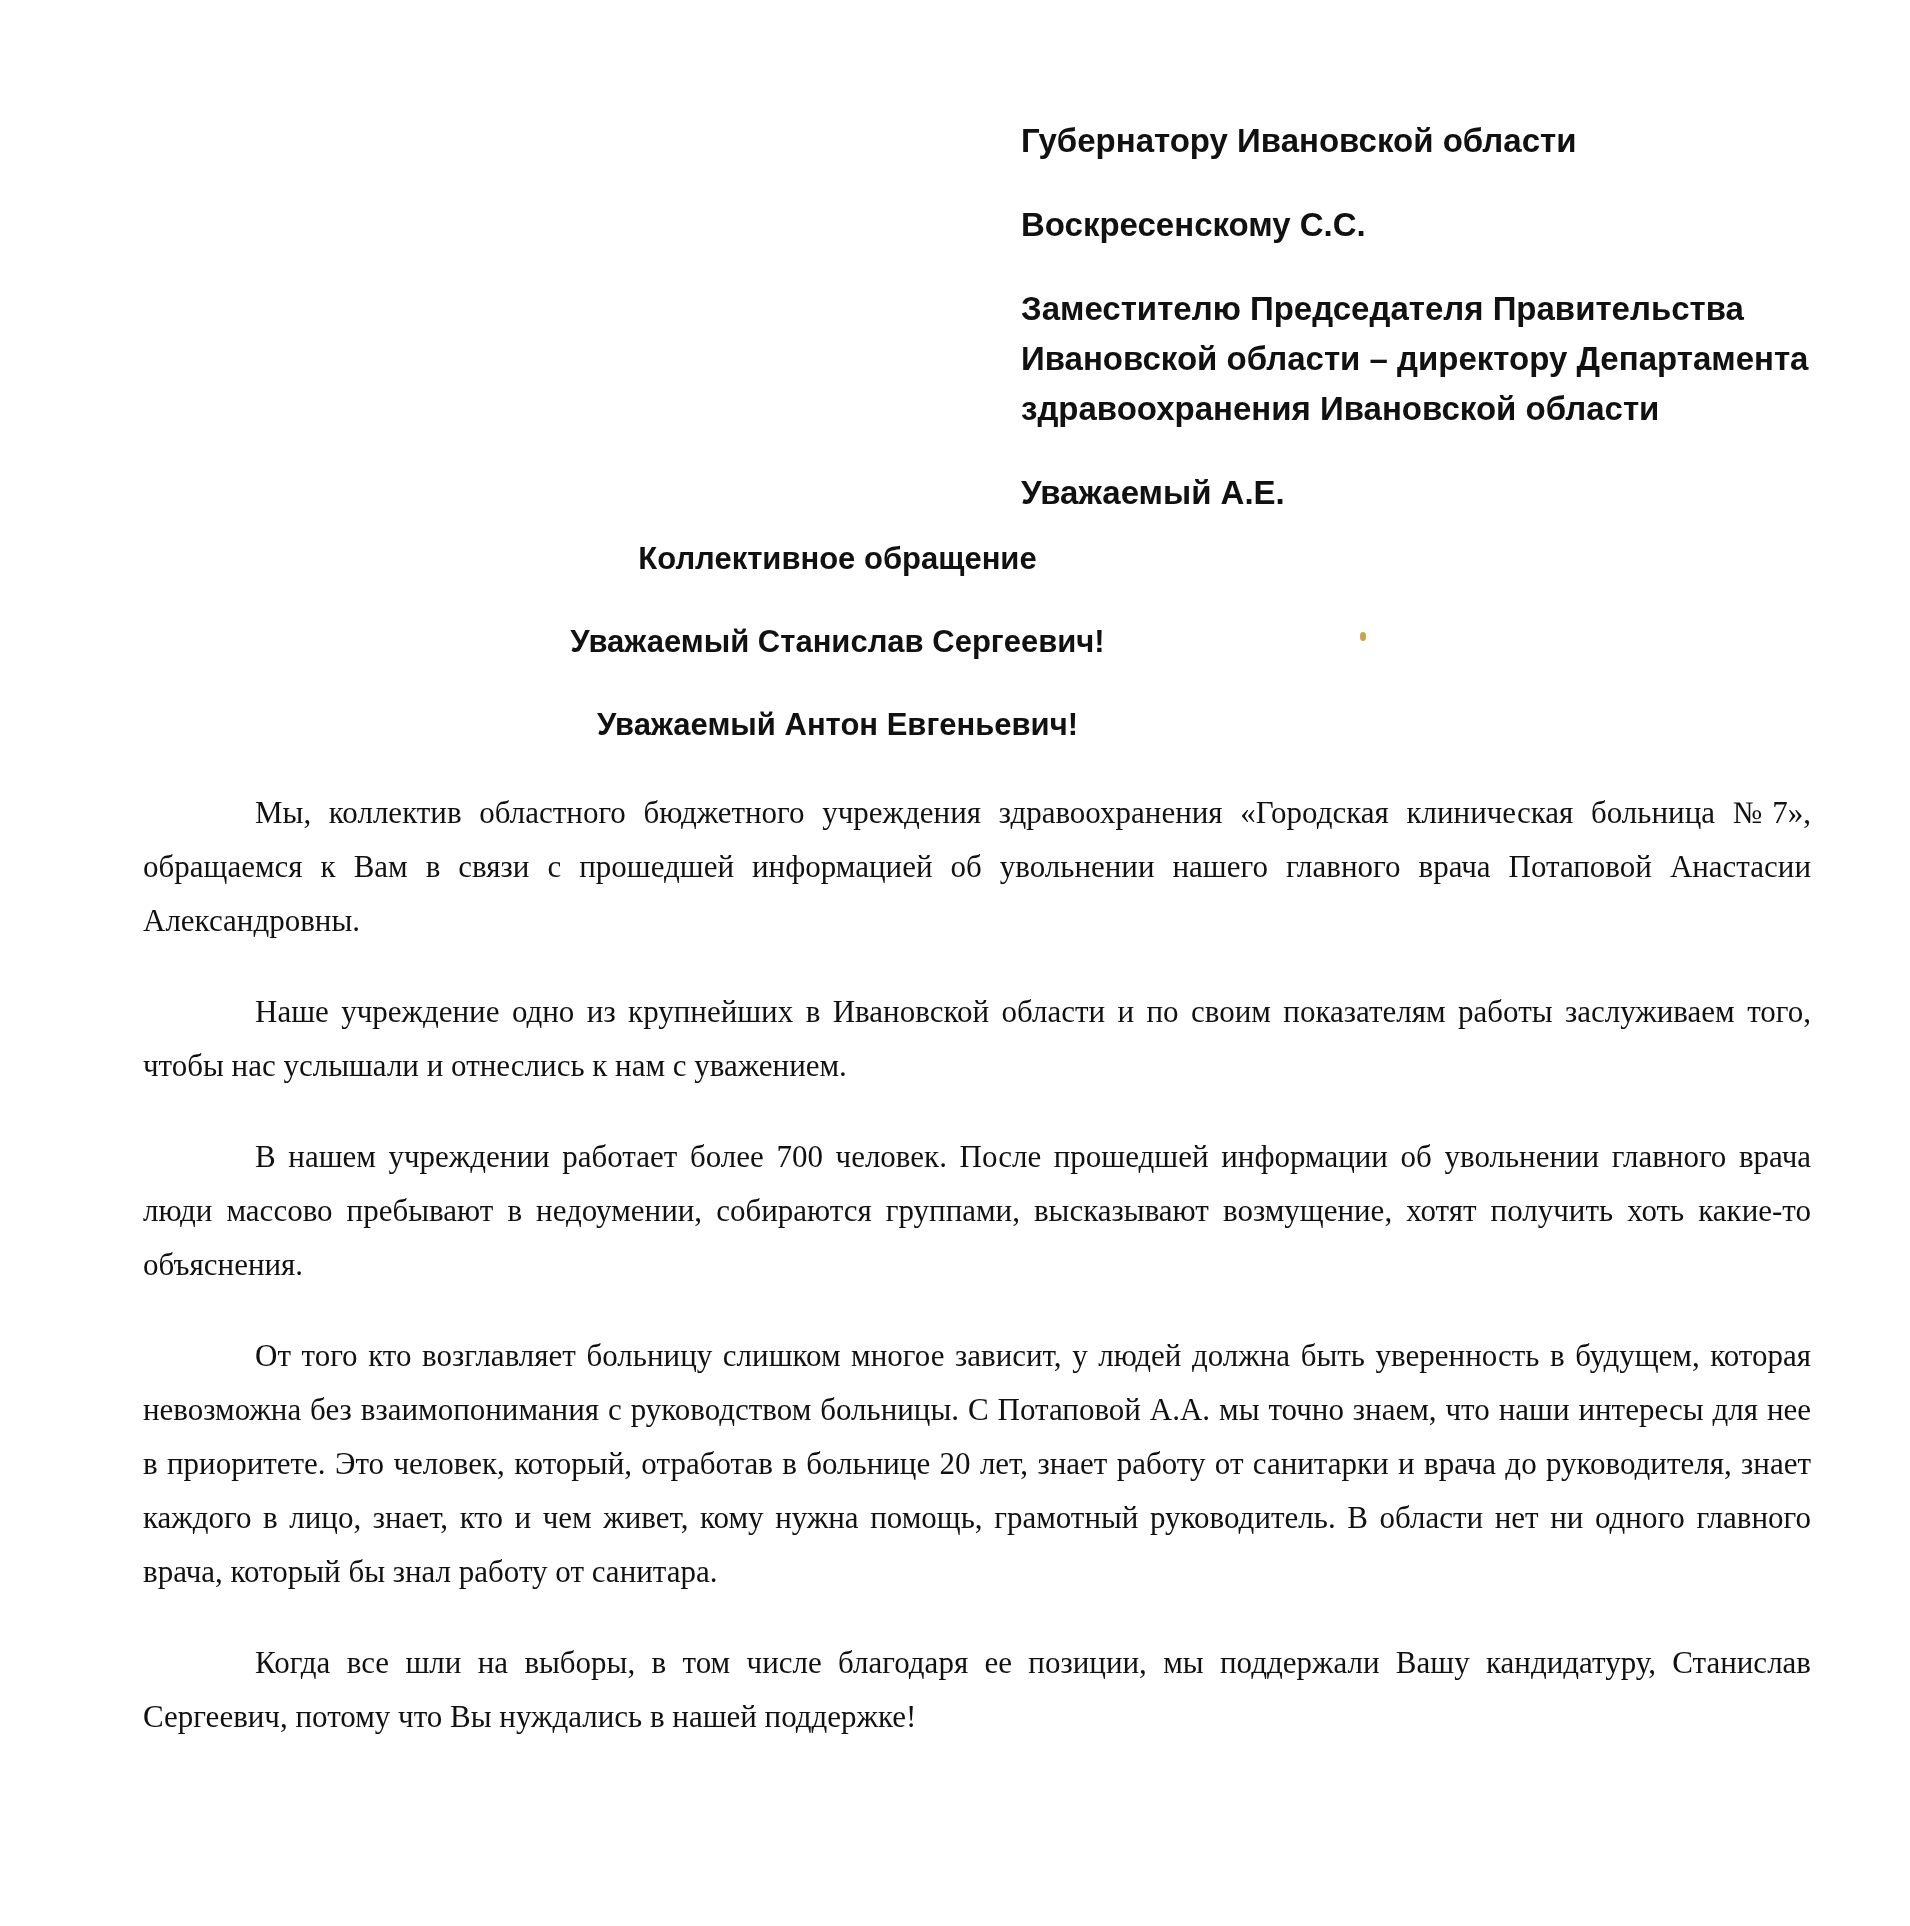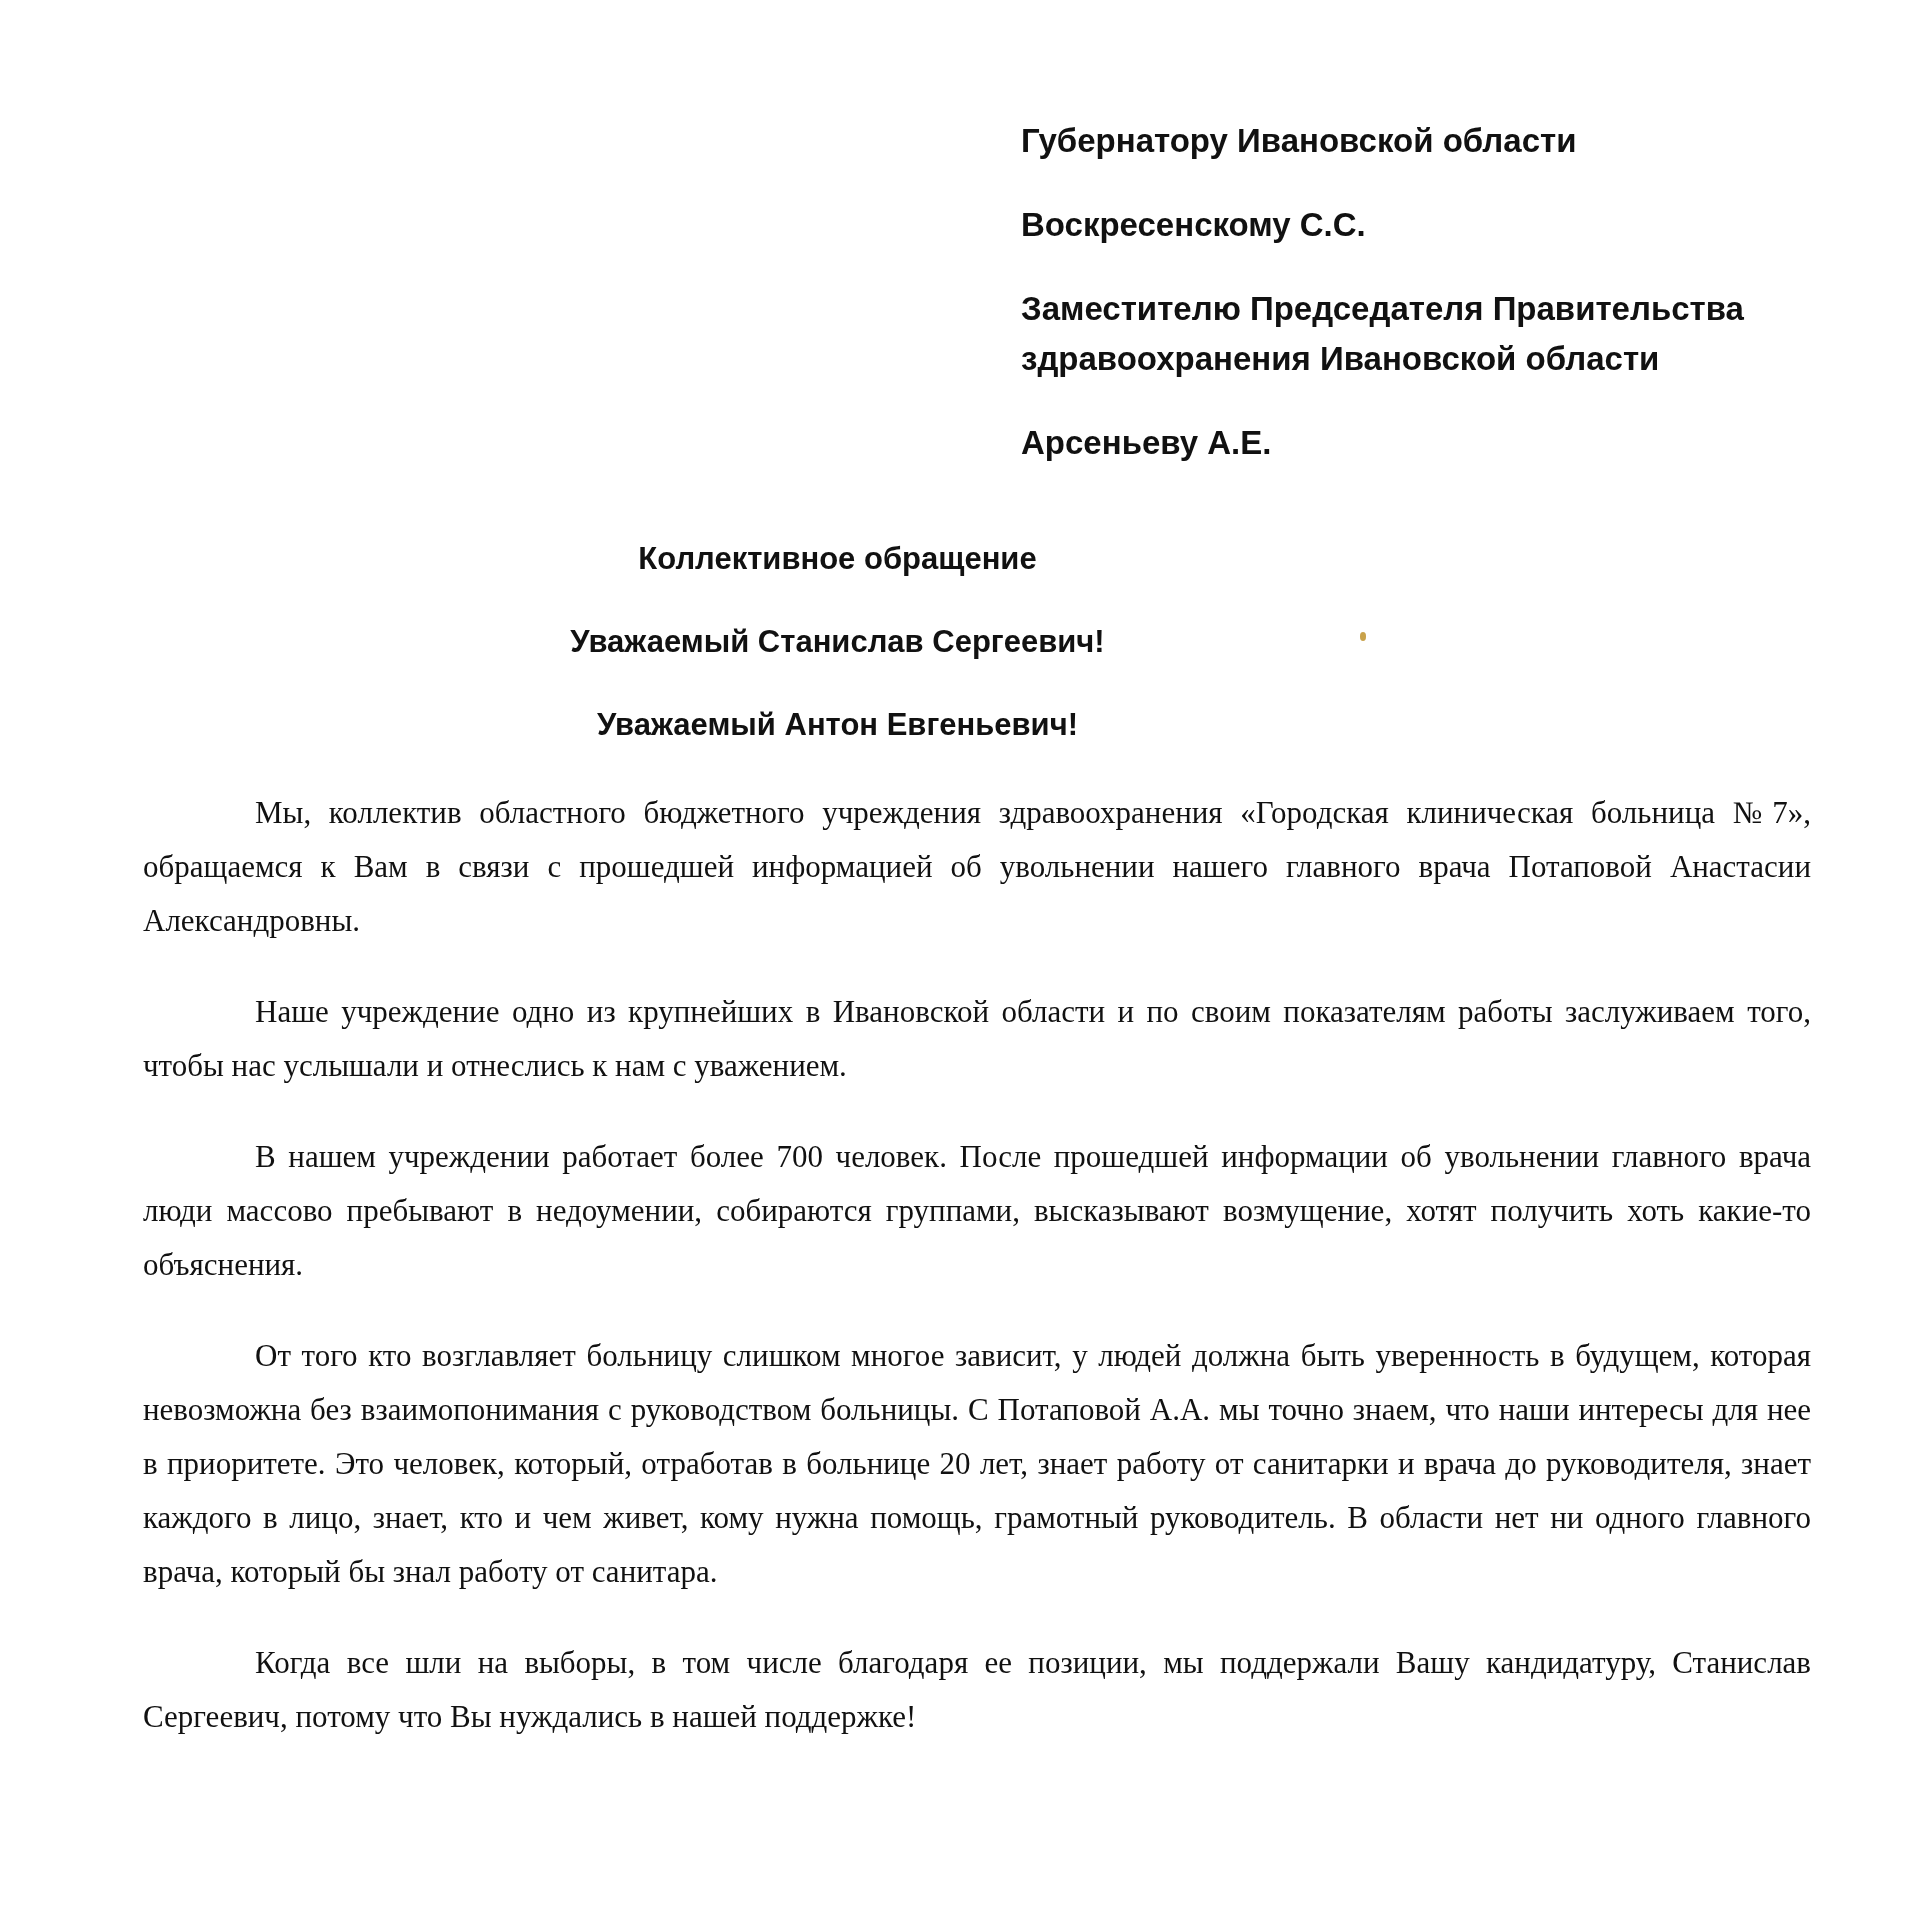--- a/index.html
+++ b/index.html
@@ -18,23 +18,24 @@
 <body>
 
 <div class="page">
 
   <div class="addressee">
     <span class="line">Губернатору Ивановской области</span>
     <div class="gap"></div>
     <span class="line">Воскресенскому С.С.</span>
     <div class="gap"></div>
     <span class="line">Заместителю Председателя Правительства</span>
+    <span class="line">Ивановской области – директору Департамента</span>
     <span class="line">здравоохранения Ивановской области</span>
     <div class="gap"></div>
-    <span class="line">Арсеньеву А.Е.</span>
+    <span class="line">Уважаемый А.Е.</span>
   </div>
 
   <div class="center-title" style="top:541px;">Коллективное обращение</div>
   <div class="center-title" style="top:624px;">Уважаемый Станислав Сергеевич!</div>
   <div class="center-title" style="top:707px;">Уважаемый Антон Евгеньевич!</div>
 
   <div class="body-text" style="top:786px;">
     <p class="para">Мы, коллектив областного бюджетного учреждения здравоохранения «Городская клиническая больница №7», обращаемся к Вам в связи с прошедшей информацией об увольнении нашего главного врача Потаповой Анастасии Александровны.</p>
     <p class="para">Наше учреждение одно из крупнейших в Ивановской области и по своим показателям работы заслуживаем того, чтобы нас услышали и отнеслись к нам с уважением.</p>
     <p class="para">В нашем учреждении работает более 700 человек. После прошедшей информации об увольнении главного врача люди массово пребывают в недоумении, собираются группами, высказывают возмущение, хотят получить хоть какие-то объяснения.</p>

